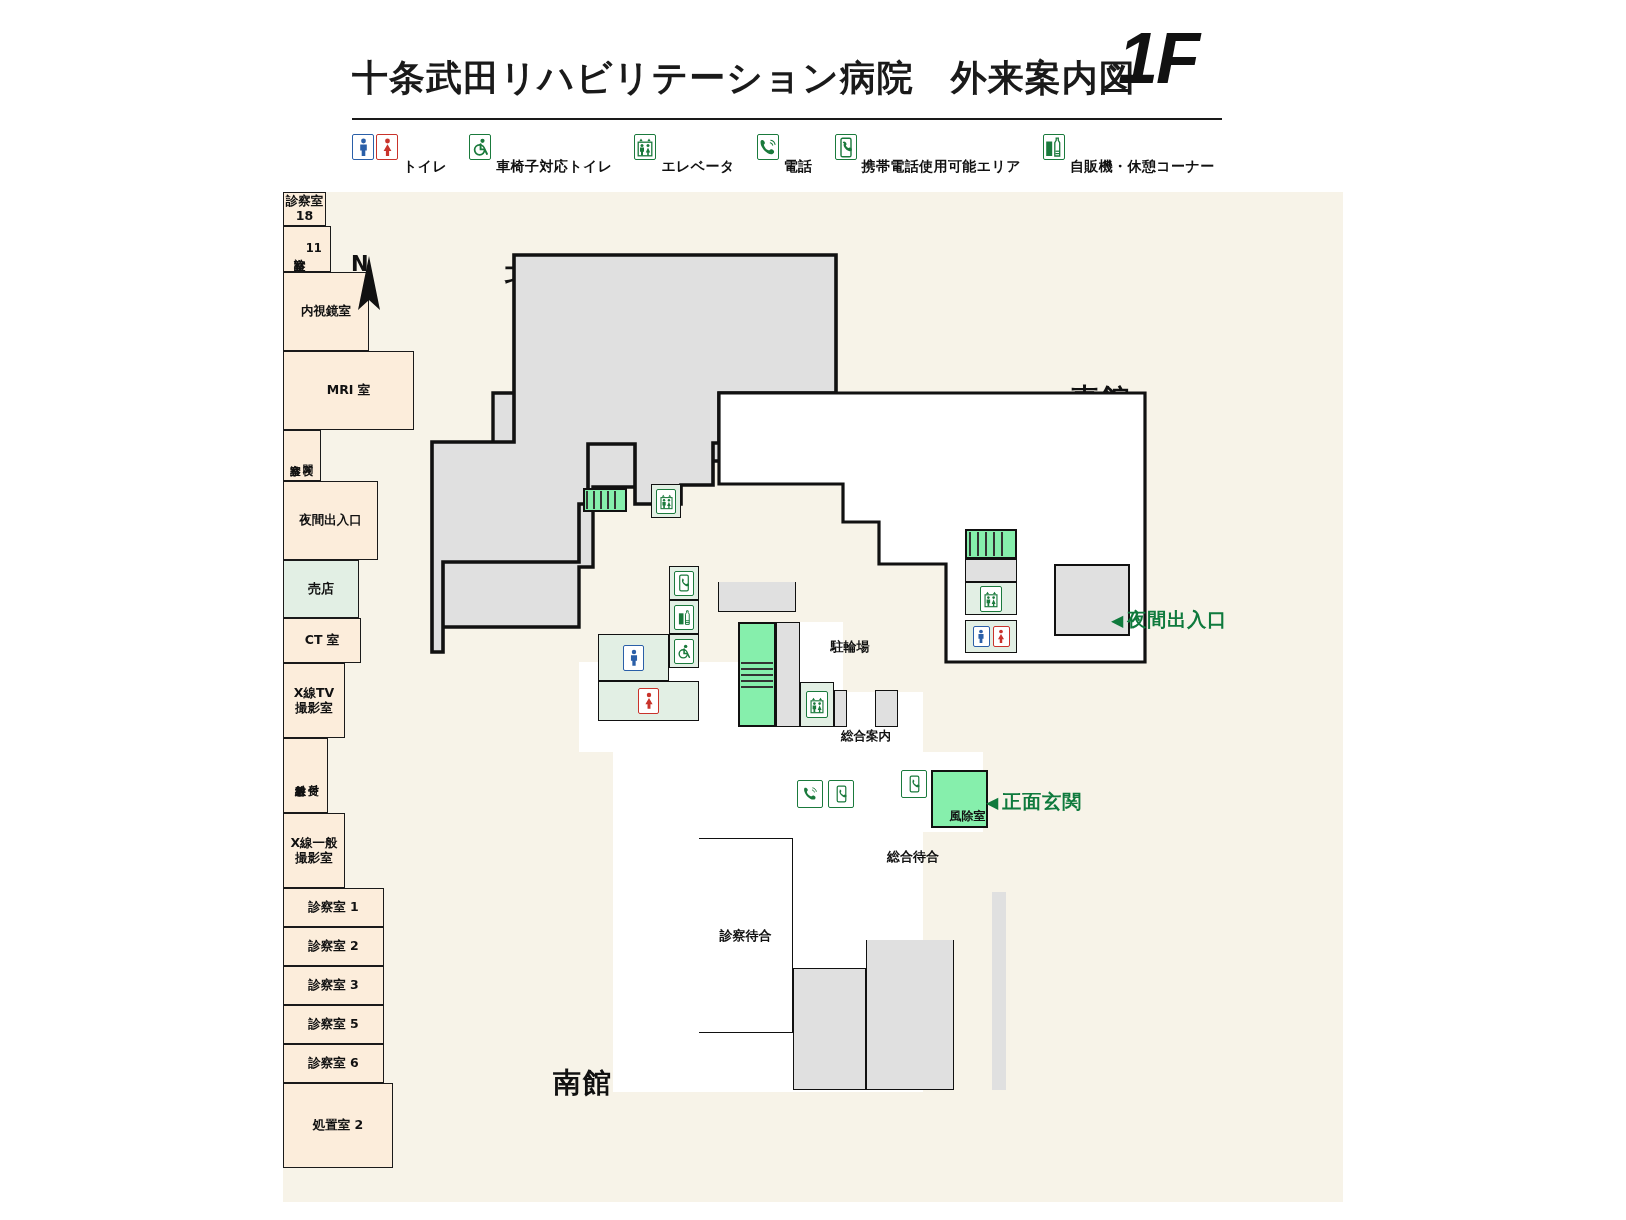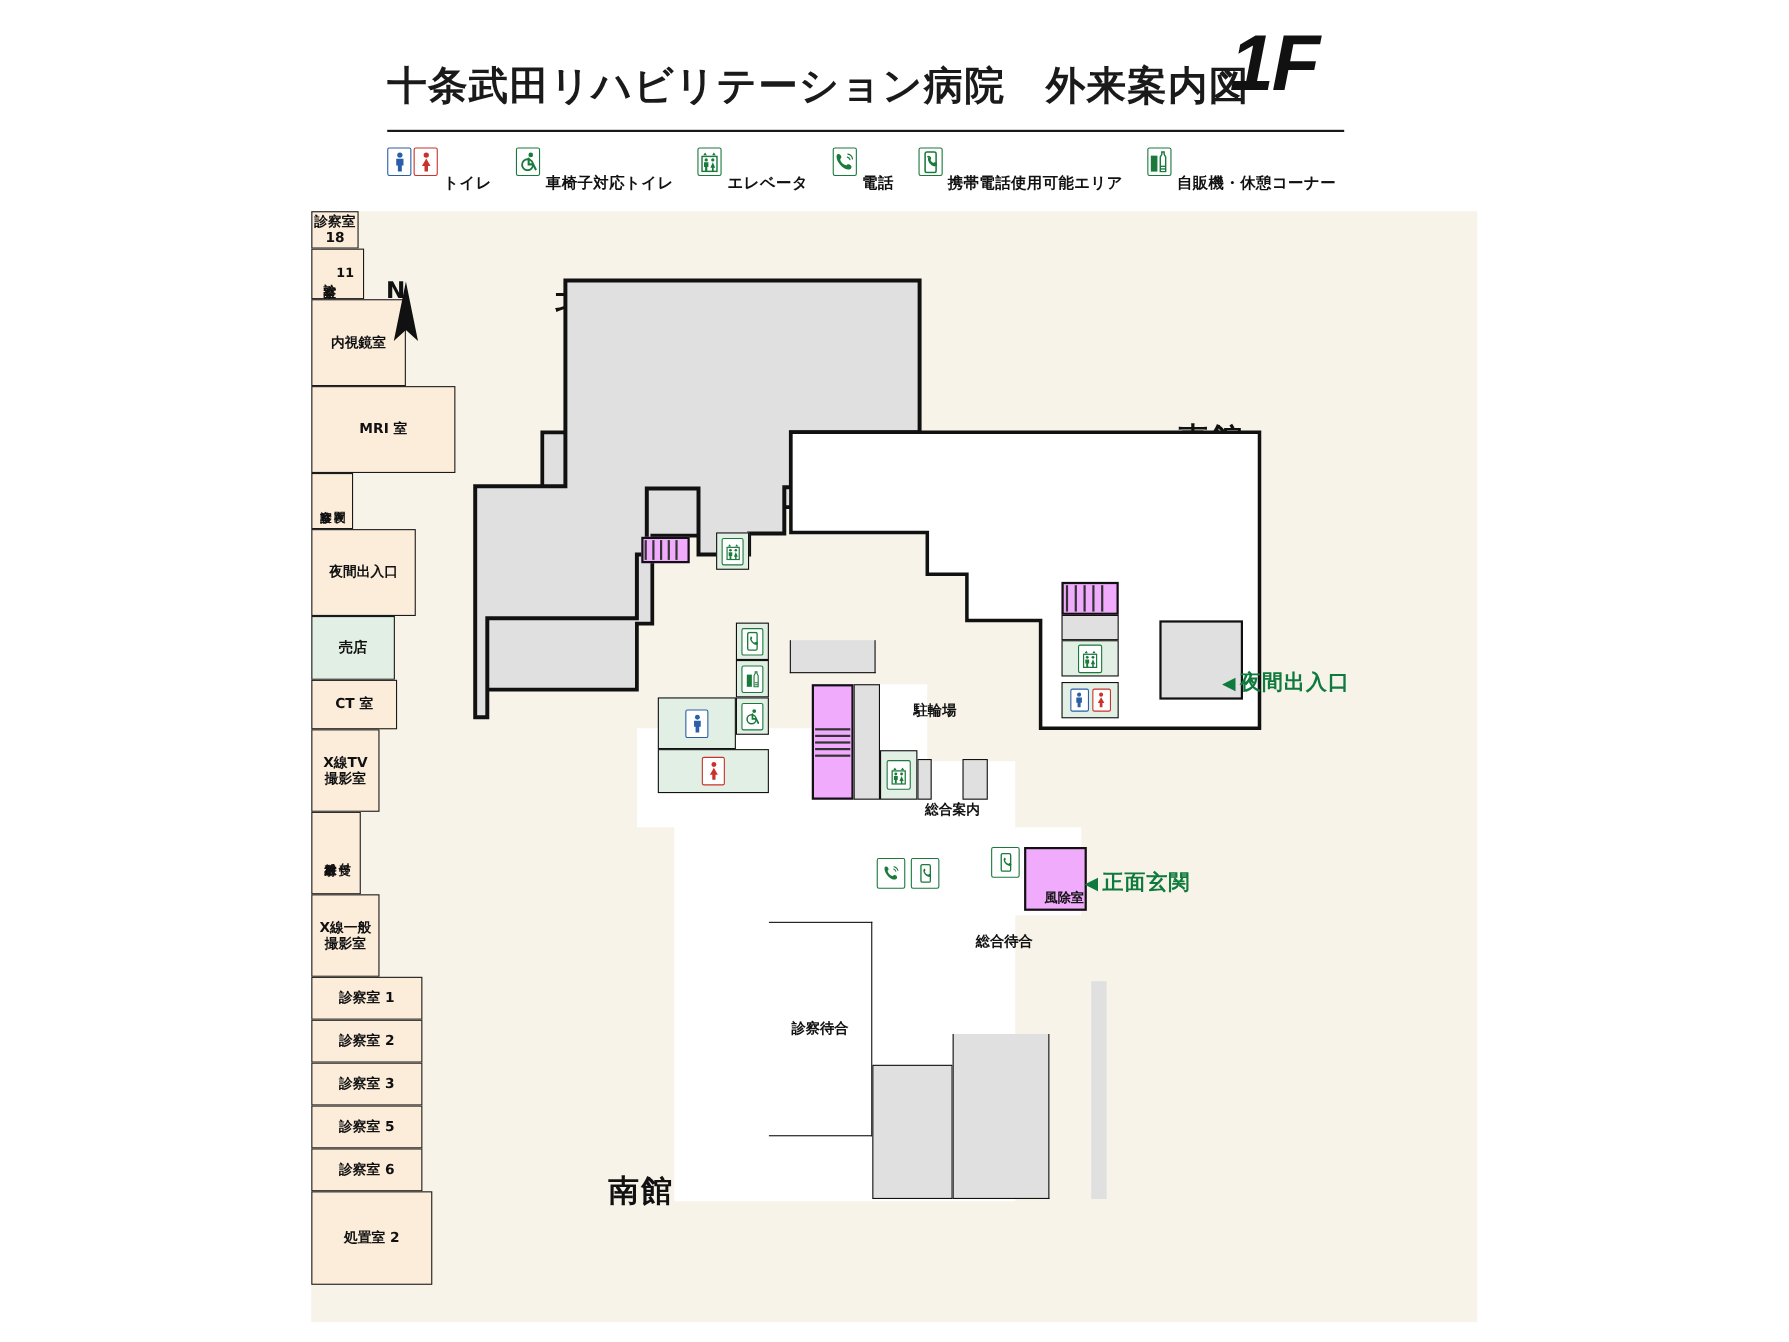--- a/index.html
+++ b/index.html
@@ -60,21 +60,21 @@
   
   #map {
     position:absolute; left:283px; top:192px;
     width:1060px; height:1010px;
     background:#f7f3e8;
   }
 
   
   .shape { position:absolute; }
   .grayplain { background:#e0e0e0; }
-  .white { background:#f0abfc; border:2.5px solid #111;padding-left:16px; }
+  .white { background:#86efac; border:2.5px solid #111;padding-left:16px; }
   .room {
     background:#fceddb; border:1.6px solid #1a1a1a;
     display:flex; align-items:center; justify-content:center;
     text-align:center; color:#111; font-size:12.5px; line-height:1.18;
     font-weight:600;
   }
   .greenroom {
     background:#e2efe4; border:1.6px solid #1a1a1a;
     display:flex; align-items:center; justify-content:center;
     text-align:center; color:#111; font-size:13px; font-weight:600;

